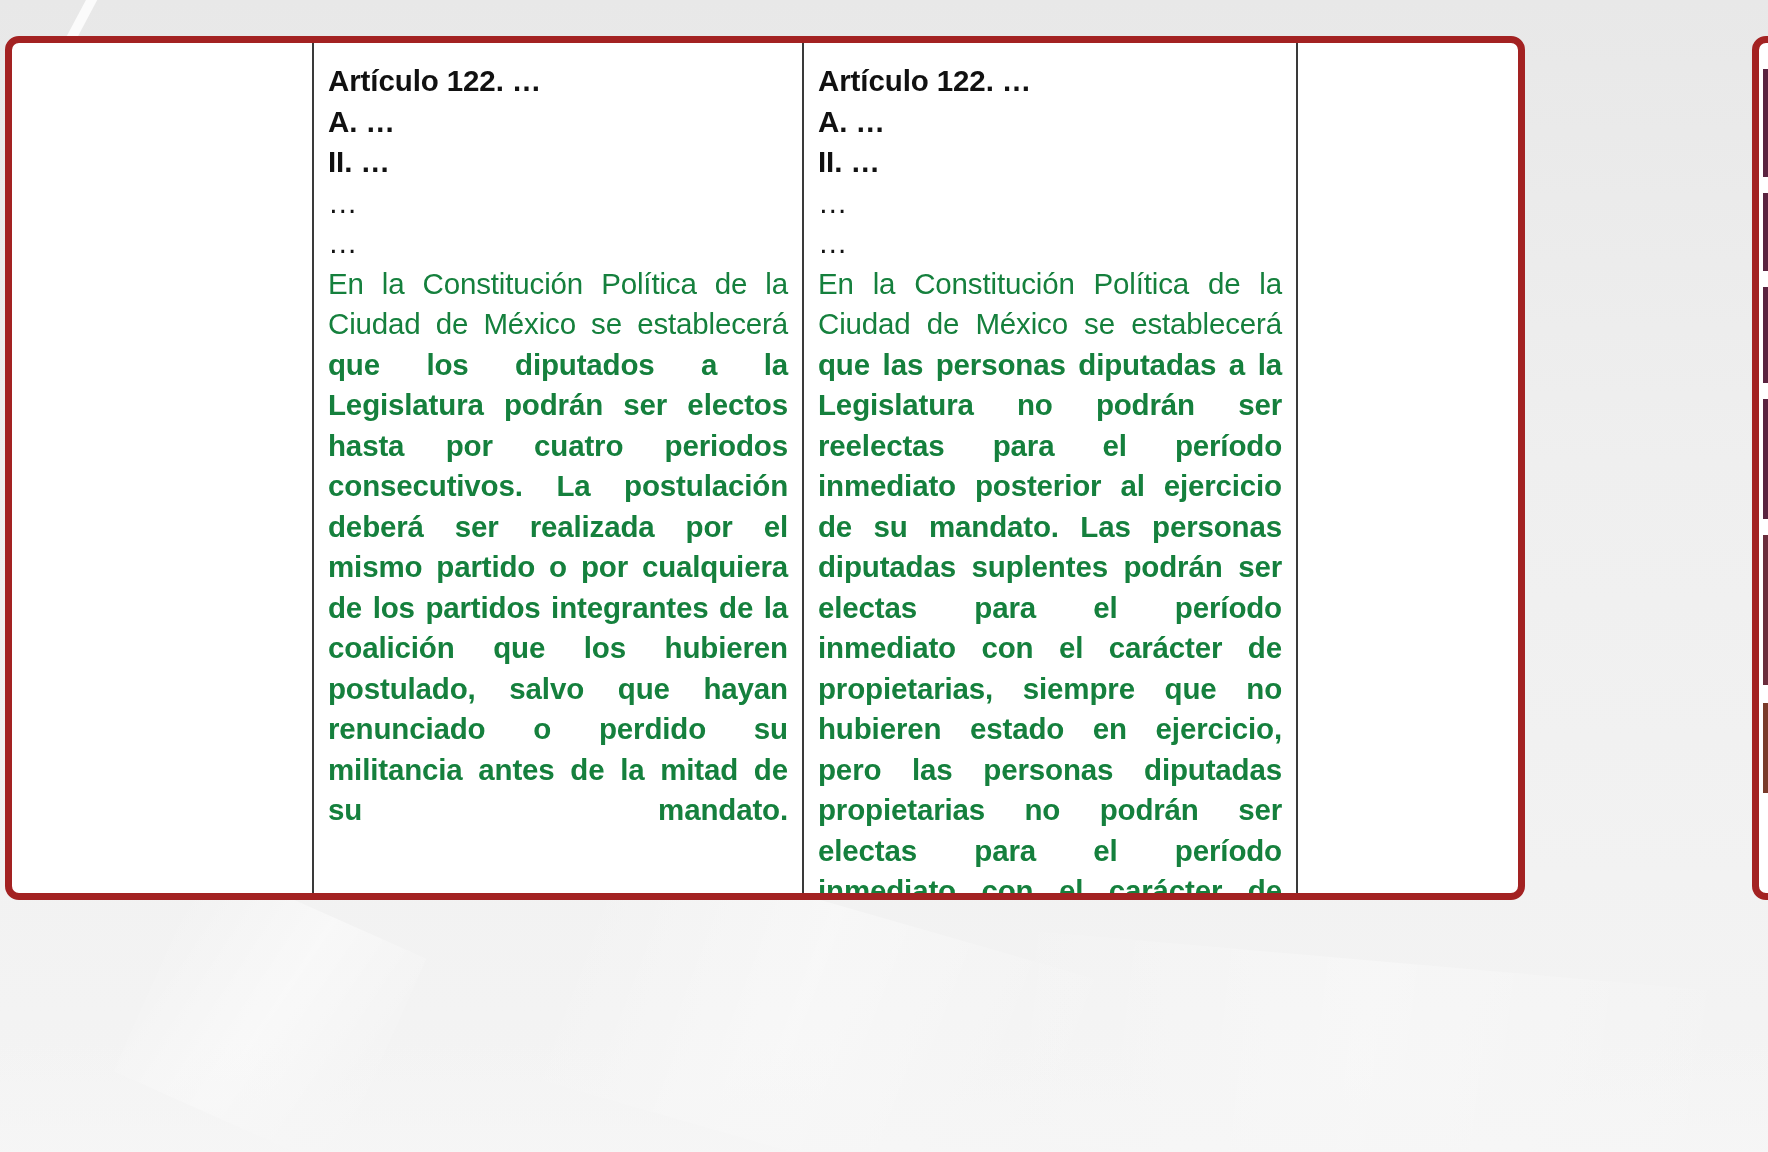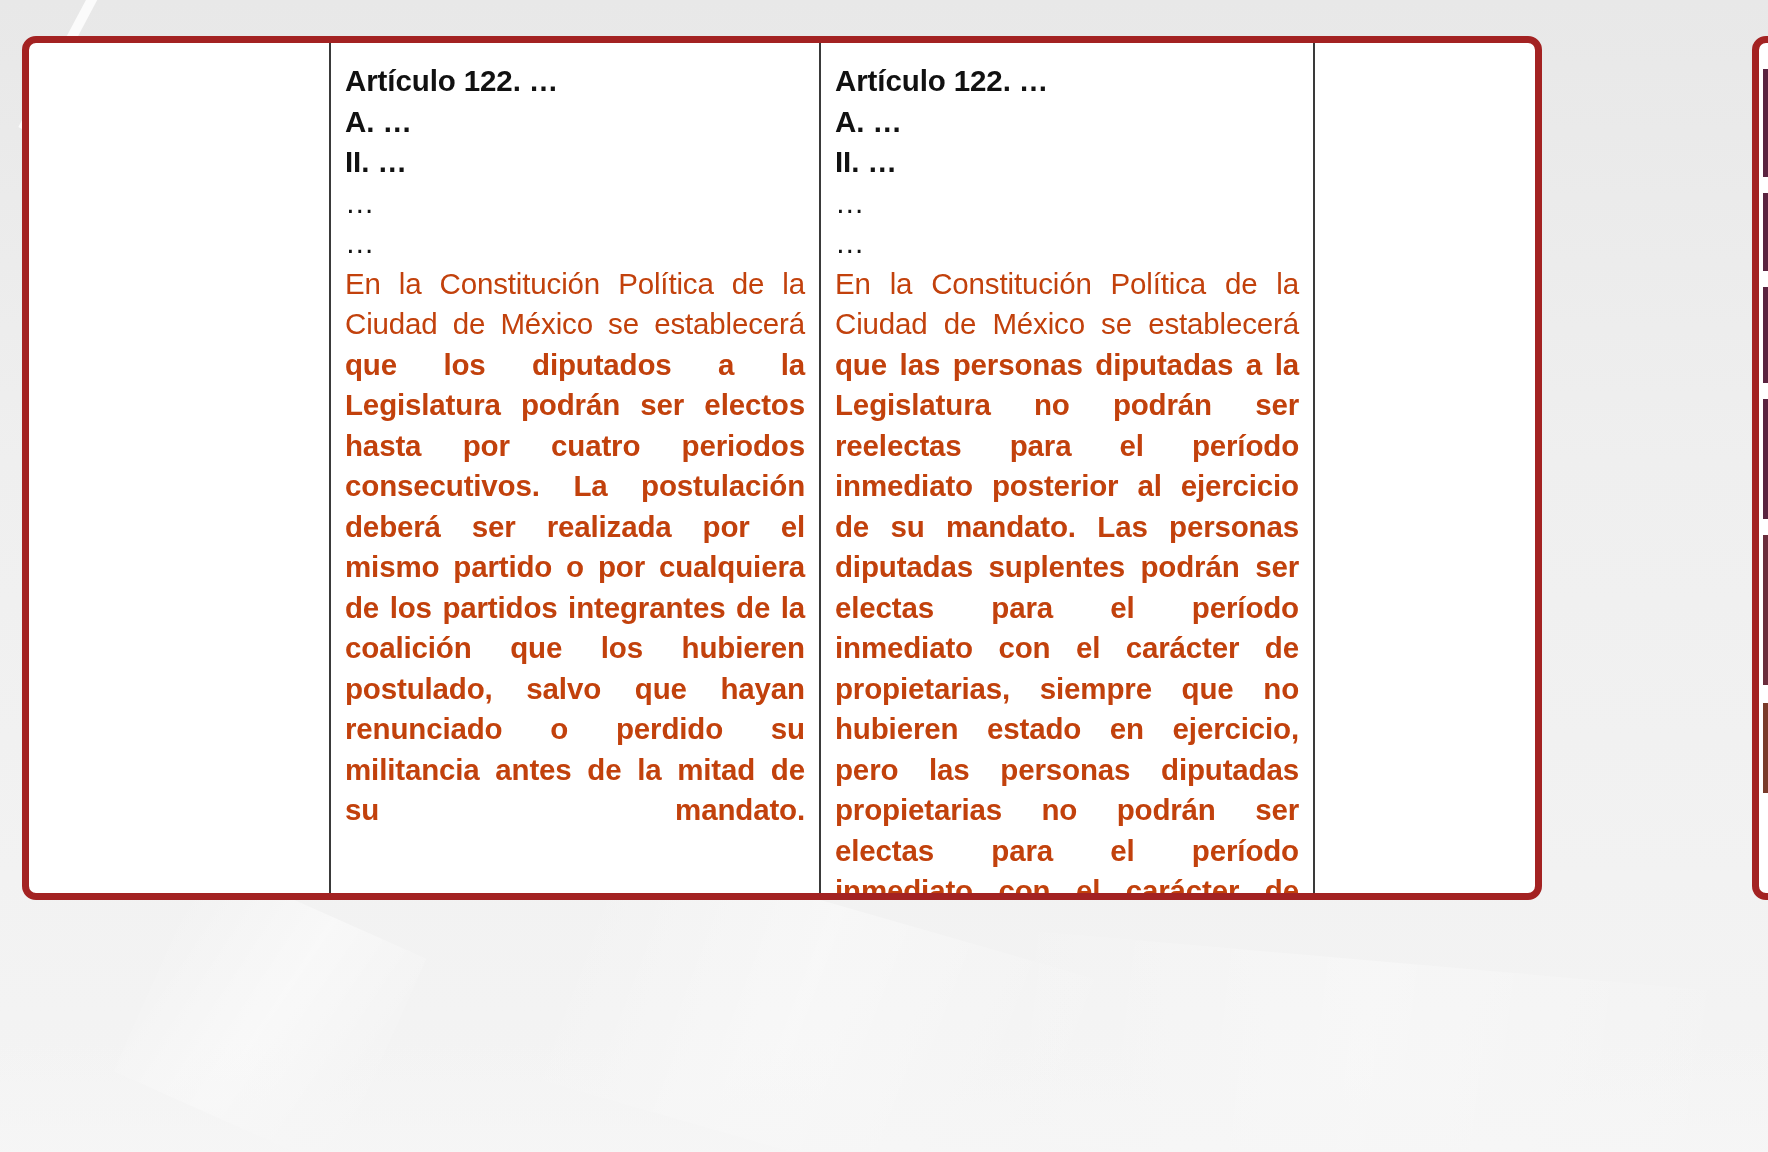--- a/index.html
+++ b/index.html
@@ -24,21 +24,21 @@
   .s3{left:560px;top:905px;width:520px;height:250px;transform:rotate(16deg);
       background:linear-gradient(95deg,rgba(255,255,255,0) 0%,rgba(255,255,255,.7) 45%,rgba(255,255,255,0) 100%);}
   .s4{left:980px;top:960px;width:760px;height:210px;transform:rotate(5deg);
       background:linear-gradient(92deg,rgba(255,255,255,0) 0%,rgba(255,255,255,.6) 50%,rgba(255,255,255,0) 100%);}
   .s5{left:0px;top:1040px;width:1768px;height:120px;
       background:linear-gradient(180deg,rgba(255,255,255,0) 0%,rgba(246,246,246,.9) 100%);opacity:1;}
 
   
   #slide-panel{
     position:absolute;
-    left:22px;top:36px;
+    left:5px;top:36px;
     width:1520px;height:864px;
     background:#ffffff;
     border:7px solid #a32222;
     border-radius:14px;
     box-sizing:border-box;
     overflow:hidden;
   }
   #table-grid{
     position:absolute;inset:0;
     display:grid;
@@ -64,21 +64,21 @@
     font-size:29.5px;
     line-height:40.5px;
     color:#111111;
     letter-spacing:-.1px;
   }
   .doc-line.bold{font-weight:bold;}
   .doc-line.ell{letter-spacing:2px;}
   .doc-para{
     font-size:29.5px;
     line-height:40.5px;
-    color:#c2410c;
+    color:#15803d;
     text-align:justify;
     text-justify:inter-word;
     margin:0;
     letter-spacing:-.15px;
     word-spacing:.5px;
   }
   .doc-para .lead{font-weight:normal;}
   .doc-para .emph{font-weight:bold;}
   .doc-para::after{content:"";display:inline-block;width:100%;}
 

